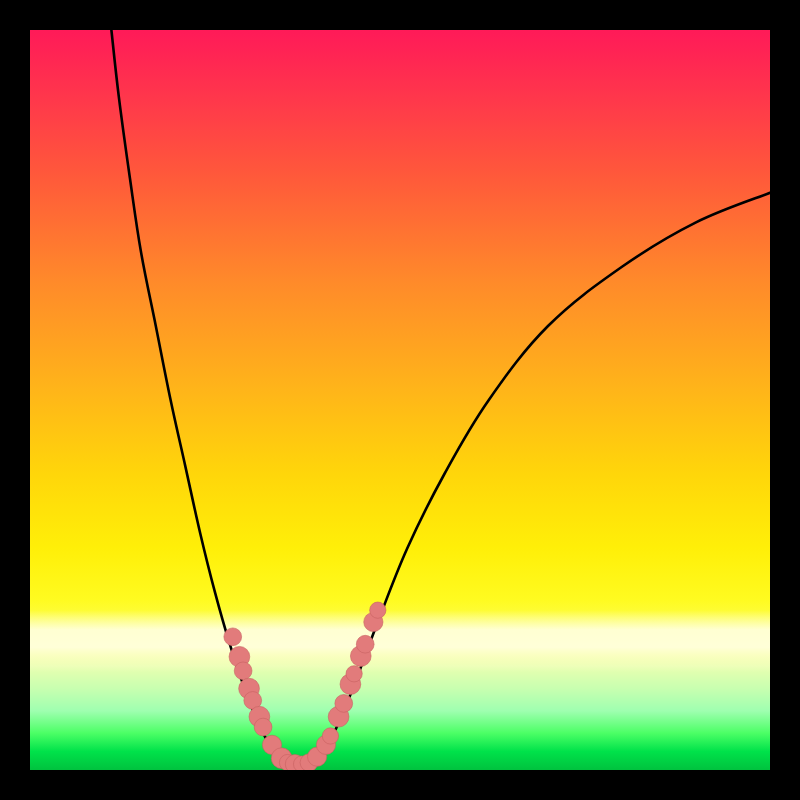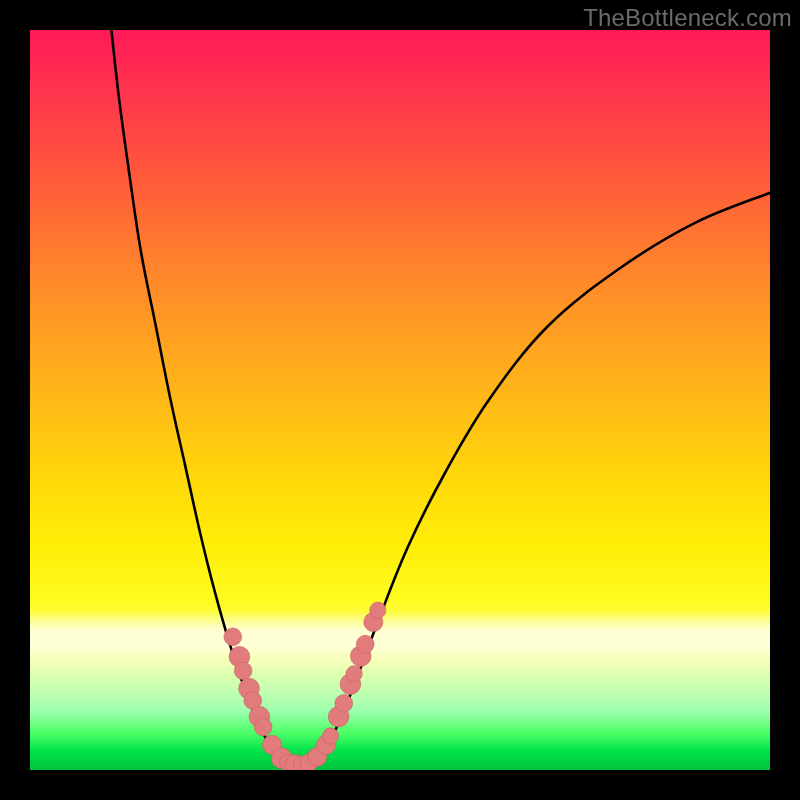--- a/index.html
+++ b/index.html
@@ -75,21 +75,20 @@
     font-size: 24px;
     font-weight: 400;
     letter-spacing: 0.2px;
     user-select: none;
   }
 </style>
 </head>
 <body>
 
 <div class="stage">
-  <div class="watermark">TheBottleneck.com</div>
 
   <div class="plot-area">
     <div class="pale-band"></div>
     <svg class="curve-svg" viewBox="0 0 740 740" preserveAspectRatio="none">
       <g id="curve-left">
           <path d="M 81.40 0.00 C 82.73 11.99, 85.47 39.96, 88.80 66.60 C 92.13 93.24, 95.90 120.03, 99.90 148.00 C 103.90 175.97, 106.34 195.36, 111.00 222.00 C 115.66 248.64, 120.47 269.36, 125.80 296.00 C 131.13 322.64, 135.27 344.69, 140.60 370.00 C 145.93 395.31, 150.07 412.62, 155.40 436.60 C 160.73 460.58, 164.87 480.56, 170.20 503.20 C 175.53 525.84, 179.67 542.42, 185.00 562.40 C 190.33 582.38, 194.47 596.88, 199.80 614.20 C 205.13 631.52, 209.27 643.95, 214.60 658.60 C 219.93 673.25, 224.07 684.28, 229.40 695.60 C 234.73 706.92, 238.87 714.57, 244.20 721.50 C 249.53 728.43, 256.34 731.82, 259.00 734.08" fill="none" stroke="#000000" stroke-width="2.6" stroke-linecap="round" stroke-linejoin="round"></path>
         </g>
       <g id="curve-bottom">
           <path d="M 259.00 734.08 C 261.00 734.35, 266.10 735.56, 270.10 735.56 C 274.10 735.56, 279.20 734.35, 281.20 734.08" fill="none" stroke="#000000" stroke-width="2.6" stroke-linecap="round" stroke-linejoin="round"></path>
         </g>

